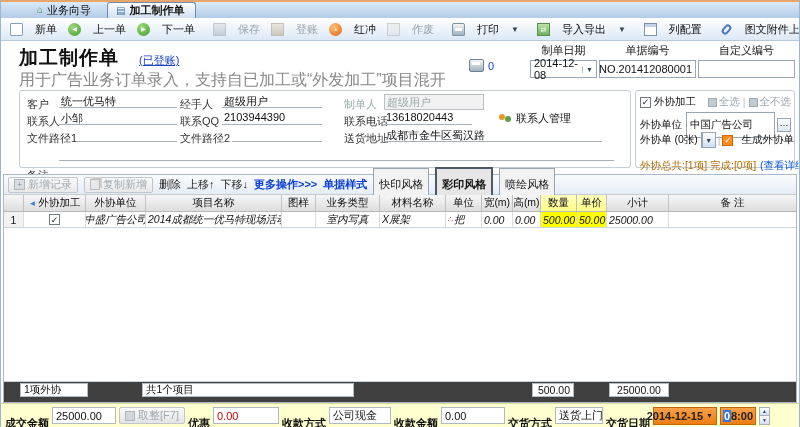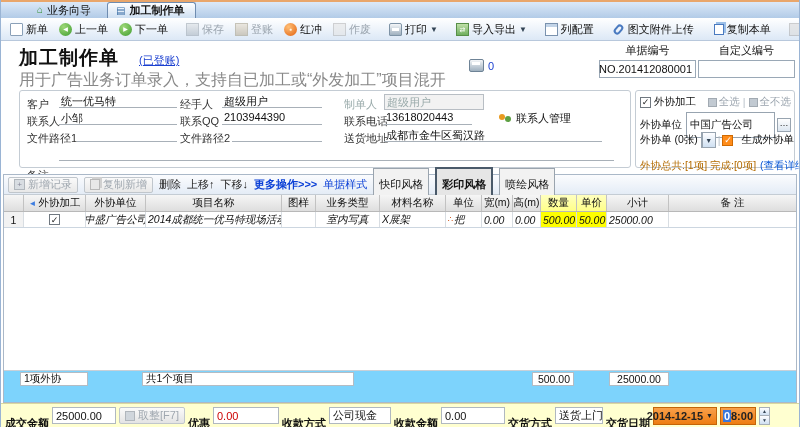--- a/index.html
+++ b/index.html
@@ -9,21 +9,21 @@
   
   .tabbar { height:18px; background:linear-gradient(#dce9f8,#b2cbe7); border-top:2px solid #e9a66b; display:flex; align-items:flex-end; padding-left:28px; gap:6px; }
   .tab { display:flex; align-items:center; gap:4px; padding:1px 10px 1px 8px; font-size:11px; height:16px; cursor:default; }
   .tab.active { background:linear-gradient(#fefeff,#cfe0f2); border:1px solid #6f8cb0; border-bottom:none; border-radius:3px 3px 0 0; font-weight:bold; }
   .tic { font-size:10px; line-height:10px; }
   .tic-home { color:#2f8f2f; font-weight:bold; }
   .tic-doc { color:#3a6ea5; }
 
   
   .toolbar { height:23px; background:linear-gradient(#ffffff,#dce8f6); border-bottom:1px solid #b8c8dc; display:flex; align-items:center; padding:0 4px; gap:1px; }
-  .tbtn { display:inline-flex; align-items:center; gap:3px; padding:1px 4px; font-size:11px; white-space:nowrap; border:1px solid transparent; border-radius:2px; }
+  .tbtn { display:inline-flex; align-items:center; gap:12px; padding:1px 4px; font-size:11px; white-space:nowrap; border:1px solid transparent; border-radius:2px; }
   .tbtn.disabled { color:#9aa4ae; }
   .tbtn .caret { font-size:8px; color:#345; }
   .sep { width:1px; height:15px; background:#bcc9d8; margin:0 3px; }
   .ic { width:13px; height:13px; display:inline-flex; align-items:center; justify-content:center; font-size:8px; line-height:1; flex:none; }
   .ic-page { background:#fff; border:1px solid #8aa0b8; border-radius:1px; }
   .ic-prev { background:radial-gradient(circle at 35% 30%, #9ed878, #3f9c2f); border-radius:50%; color:#fff; }
   .ic-prev::before { content:"◀"; font-size:6px; }
   .ic-next { background:radial-gradient(circle at 35% 30%, #9ed878, #3f9c2f); border-radius:50%; color:#fff; }
   .ic-next::before { content:"▶"; font-size:6px; }
   .ic-save { background:linear-gradient(#d8dde2,#aab4bd); border:1px solid #98a2ac; opacity:.55; }
@@ -102,21 +102,21 @@
   .trow { height:16px; display:flex; font-size:10.5px; font-style:italic; border-bottom:1px solid #ccd6e0; }
   .td { border-right:1px solid #d8dde2; display:flex; align-items:center; padding:0 2px; white-space:nowrap; overflow:hidden; }
   .td.c { justify-content:center; }
   .td.ylw { background:#ffff00; }
   .td.rownum { background:#f2f2f2; justify-content:center; font-style:normal; }
   .unit-ic { color:#cc4400; font-size:8px; font-style:normal; margin-right:1px; }
   .c0{width:20px} .c1{width:62px} .c2{width:60px} .c3{width:136px} .c4{width:34px}
   .c5{width:64px} .c6{width:66px} .c7{width:36px} .c8{width:31px} .c9{width:28px}
   .c10{width:36px} .c11{width:30px} .c12{width:62px} .c13{flex:1}
   .tbody-empty { flex:1; background:#fff; }
-  .tsum { height:32px; position:relative; border-top:1px solid #c8d0d8; background:#7dd3fc; font-size:10.5px; }
+  .tsum { height:21px; position:relative; border-top:1px solid #c8d0d8; background:#404040; font-size:10.5px; }
   .sumbox { position:absolute; top:1px; height:14px; background:#fff; border:1px solid #b4bcc4; display:flex; align-items:center; padding:0 3px; }
 
   
   .footer { height:24px; background:#ffffd0; border-top:1px solid #d8d8a0; display:flex; align-items:center; padding:0 4px; gap:3px; font-size:11px; white-space:nowrap; }
   .flab { font-weight:bold;margin-top:16px; }
   .fbox { height:17px; background:#fff; border:1px solid #b0b8c0; display:flex; align-items:center; padding:0 3px; font-size:11px; }
   .fbox.red { color:#cc0000; }
   .roundbtn { display:inline-flex; align-items:center; gap:3px; border:1px solid #c0c6cc; background:linear-gradient(#fafafa,#e4e4e4); color:#a0a8b0; padding:0 5px; height:17px; border-radius:2px; }
   .ic-round { width:10px; height:10px; background:#d0d6dc; border:1px solid #b0b6bc; }
   .datebox { width:64px; height:18px; background:linear-gradient(#f8a04a,#ee7d12); border:1px solid #c46508; display:flex; align-items:center; justify-content:flex-end; gap:3px; padding:0 3px; font-weight:bold; color:#222; }
@@ -213,20 +213,27 @@
   <div class="dochead">
     <div class="title">加工制作单</div>
     <a class="posted">(已登账)</a>
     <div class="subtitle">用于广告业务订单录入，支持自已加工或“外发加工”项目混开</div>
     <div class="printcount">
       <span class="ic-print2"></span>
       <span>0</span>
     </div>
     <div class="headfields">
       <div class="hf">
+        <span class="hlab">制单日期</span>
+        <span class="hbox date">
+            <span>2014-12-08</span>
+            <span class="caret">▼</span>
+          </span>
+      </div>
+      <div class="hf">
         <span class="hlab">单据编号</span>
         <span class="hbox docno">
             <span>NO.201412080001</span>
           </span>
       </div>
       <div class="hf">
         <span class="hlab">自定义编号</span>
         <span class="hbox custom">
             <span></span>
           </span>
@@ -308,21 +315,21 @@
           <span>新增记录</span>
         </span>
       <span class="gbtn-dis">
           <span class="ic-copyrec"></span>
           <span>复制新增</span>
         </span>
       <span class="gflat">删除</span>
       <span class="gflat">上移↑</span>
       <span class="gflat">下移↓</span>
       <span class="glink">更多操作&gt;&gt;&gt;</span>
-      <span class="glink" style="font-weight:normal">单据样式</span>
+      <span class="glink" style="font-weight:bold">单据样式</span>
       <span class="gstyle">快印风格</span>
       <span class="gstyle sel">彩印风格</span>
       <span class="gstyle">喷绘风格</span>
     </div>
 
     <div class="thead">
       <span class="th c0"></span>
       <span class="th c1">
           <span class="arrow-l">◄</span>
           <span>外协加工</span>

